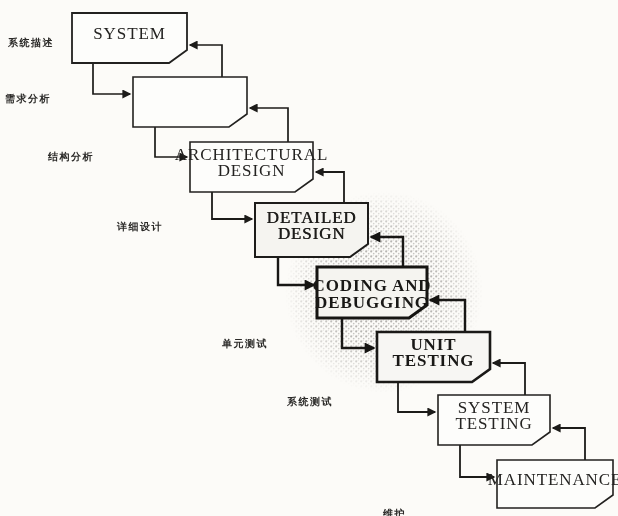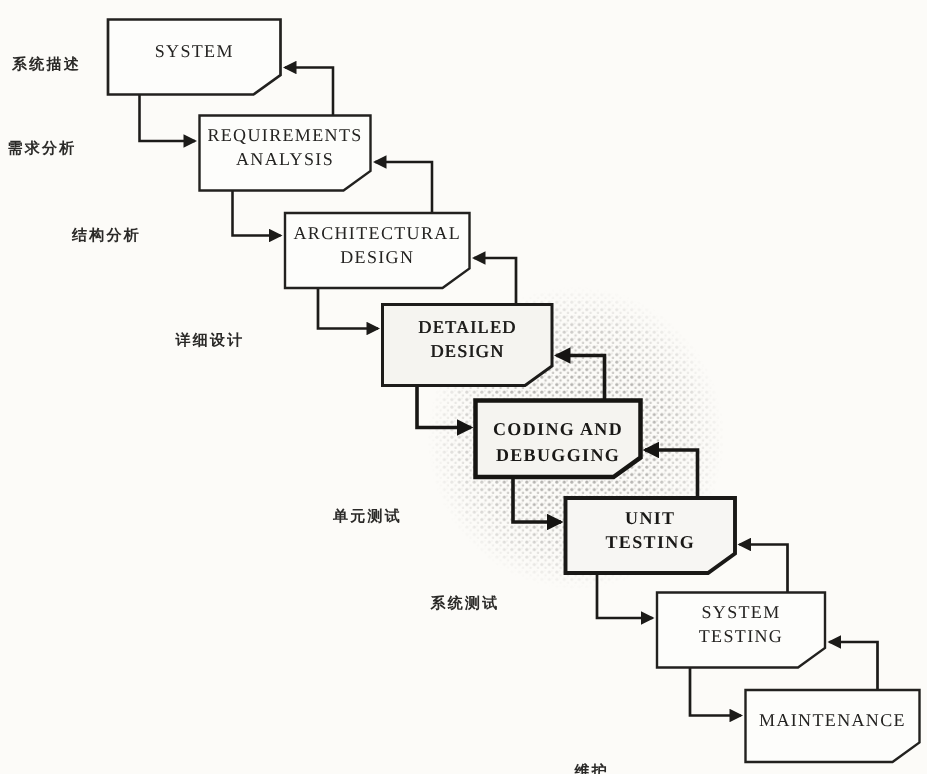--- a/index.html
+++ b/index.html
@@ -11,21 +11,21 @@
     overflow:hidden;
     font-family:"Liberation Serif",serif;
   }
   .links{position:absolute;left:0;top:0;width:618px;height:516px;}
   .stage-label{
     position:absolute;
     display:flex;flex-direction:column;
     align-items:center;justify-content:center;
     text-align:center;
     font-family:"Liberation Serif",serif;
-    font-size:12px;letter-spacing:0.9px;
+    font-size:17px;letter-spacing:0.9px;
     line-height:16.5px;color:#242321;
     padding:0 4px 8px 4px;box-sizing:border-box;
   }
   .stage-label .ln{white-space:nowrap;}
   .bold{font-weight:bold;color:#191816;}
   .semib{text-shadow:0.5px 0 0 #2c2b29;color:#1d1c1a;}
   .b1{left:72px;top:13px;width:115px;height:50px;}
   .b2{left:133px;top:77px;width:114px;height:50px;}
   .b3{left:190px;top:142px;width:123px;height:50px;}
   .b4{left:255px;top:203px;width:113px;height:54px;}
@@ -101,24 +101,20 @@
     <path d="M255,203 H368 V244 L350,257 H255 Z" fill="#f5f4f0" stroke="#1d1c1a" stroke-width="2"></path>
     <path d="M317,267 H427 V305 L409,318 H317 Z" fill="#f5f4f0" stroke="#161512" stroke-width="3"></path>
     <path d="M377,332 H490 V369 L472,382 H377 Z" fill="#f7f6f3" stroke="#1a1917" stroke-width="2.6"></path>
     <path d="M438,395 H550 V432 L532,445 H438 Z" fill="#fdfdfb" stroke="#22211f" stroke-width="1.6"></path>
     <path d="M497,460 H613 V495 L595,508 H497 Z" fill="#fdfdfb" stroke="#22211f" stroke-width="1.6"></path>
   </svg>
 
   <div class="stage-label b1">
     <span class="ln">SYSTEM</span>
   </div>
-  <div class="stage-label b2">
-    <span class="ln">REQUIREMENTS</span>
-    <span class="ln">ANALYSIS</span>
-  </div>
   <div class="stage-label b3">
     <span class="ln">ARCHITECTURAL</span>
     <span class="ln">DESIGN</span>
   </div>
   <div class="stage-label b4 semib">
     <span class="ln">DETAILED</span>
     <span class="ln">DESIGN</span>
   </div>
   <div class="stage-label b5 bold">
     <span class="ln">CODING AND</span>

